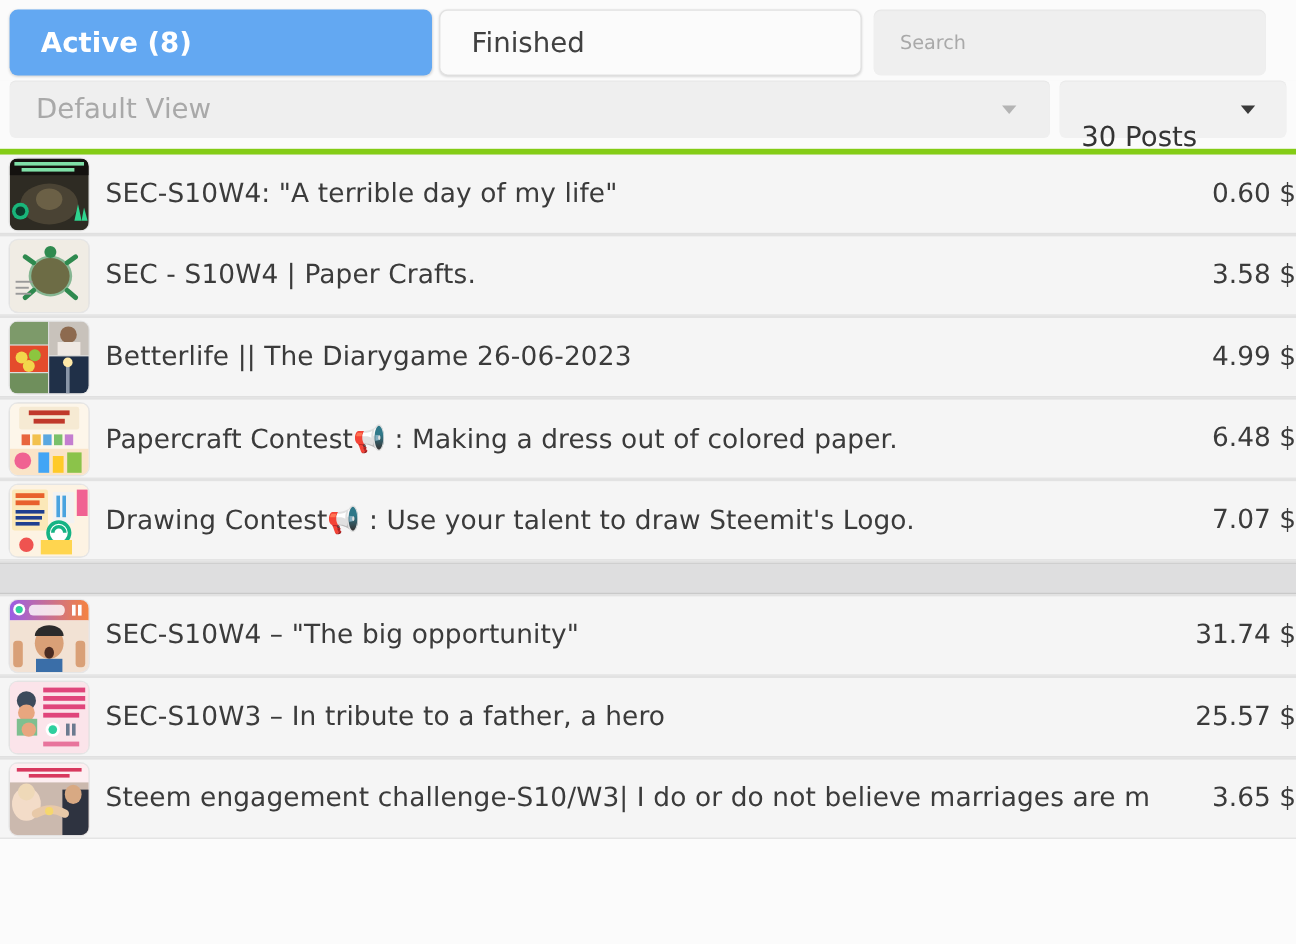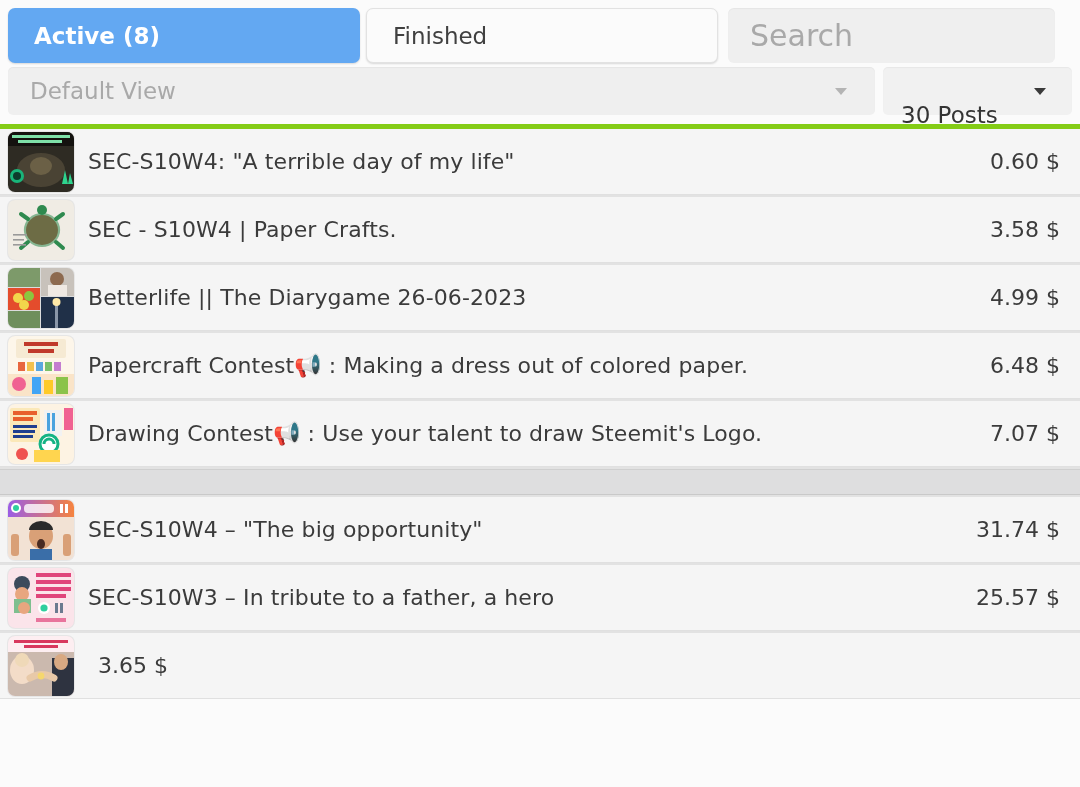--- a/index.html
+++ b/index.html
@@ -71,21 +71,21 @@
     flex:1;
     height:55px;
     margin-left:10px;
     border-radius:6px;
     background:#efefef;
     display:flex;align-items:center;
     padding-left:22px;
     box-sizing:border-box;
     box-shadow:inset 0 1px 1px rgba(0,0,0,.04);
   }
-  .searchbox .ph{font-size:30px;color:#a9a9a9;}
+  .searchbox .ph{font-size:16px;color:#a9a9a9;}
 
   
   .filterrow{
     display:flex;align-items:flex-start;
     height:62px;
     background:#fbfbfb;
     padding:0 8px 6px 8px;
     box-sizing:border-box;
     border-bottom:5px solid #84cc16;
   }
@@ -136,23 +136,23 @@
 
   .rowtitle{
     font-size:22px;color:#3b3b3b;
     white-space:nowrap;overflow:hidden;
     flex:1;
     letter-spacing:.1px;
   }
   .rowval{
     font-size:22px;color:#3b3b3b;
     flex:none;
-    padding-right:20px;
     padding-left:10px;
     white-space:nowrap;
+    margin-left:41px;
   }
   .tailspace{height:40px;background:#fbfbfb;}
 </style>
 </head>
 <body>
 
 <div class="app">
 
 
   <div class="tabsrow">
@@ -339,17 +339,18 @@
             <rect x="16" y="9" width="34" height="3" fill="#d8385e"></rect>
             <rect x="0" y="16" width="66" height="44" fill="#cbb9ae"></rect>
             <ellipse cx="14" cy="34" rx="12" ry="14" fill="#f3dcc8"></ellipse>
             <circle cx="14" cy="24" r="7" fill="#efd9b8"></circle>
             <rect x="44" y="22" width="22" height="38" fill="#2e3340"></rect>
             <ellipse cx="53" cy="26" rx="7" ry="8" fill="#d8a983"></ellipse>
             <path d="M22 42 q12 -7 24 0" stroke="#e8c9a8" stroke-width="7" fill="none" stroke-linecap="round"></path>
             <circle cx="33" cy="40" r="3.4" fill="#f5d76e"></circle>
           </svg>
         </div>
+        <div class="rowtitle">Steem engagement challenge-S10/W3| I do or do not believe marriages are m</div>
         <div class="rowval">3.65 $</div>
       </div>
     </div>
   <div class="tailspace"></div>
 </div>
 
 </body></html>

